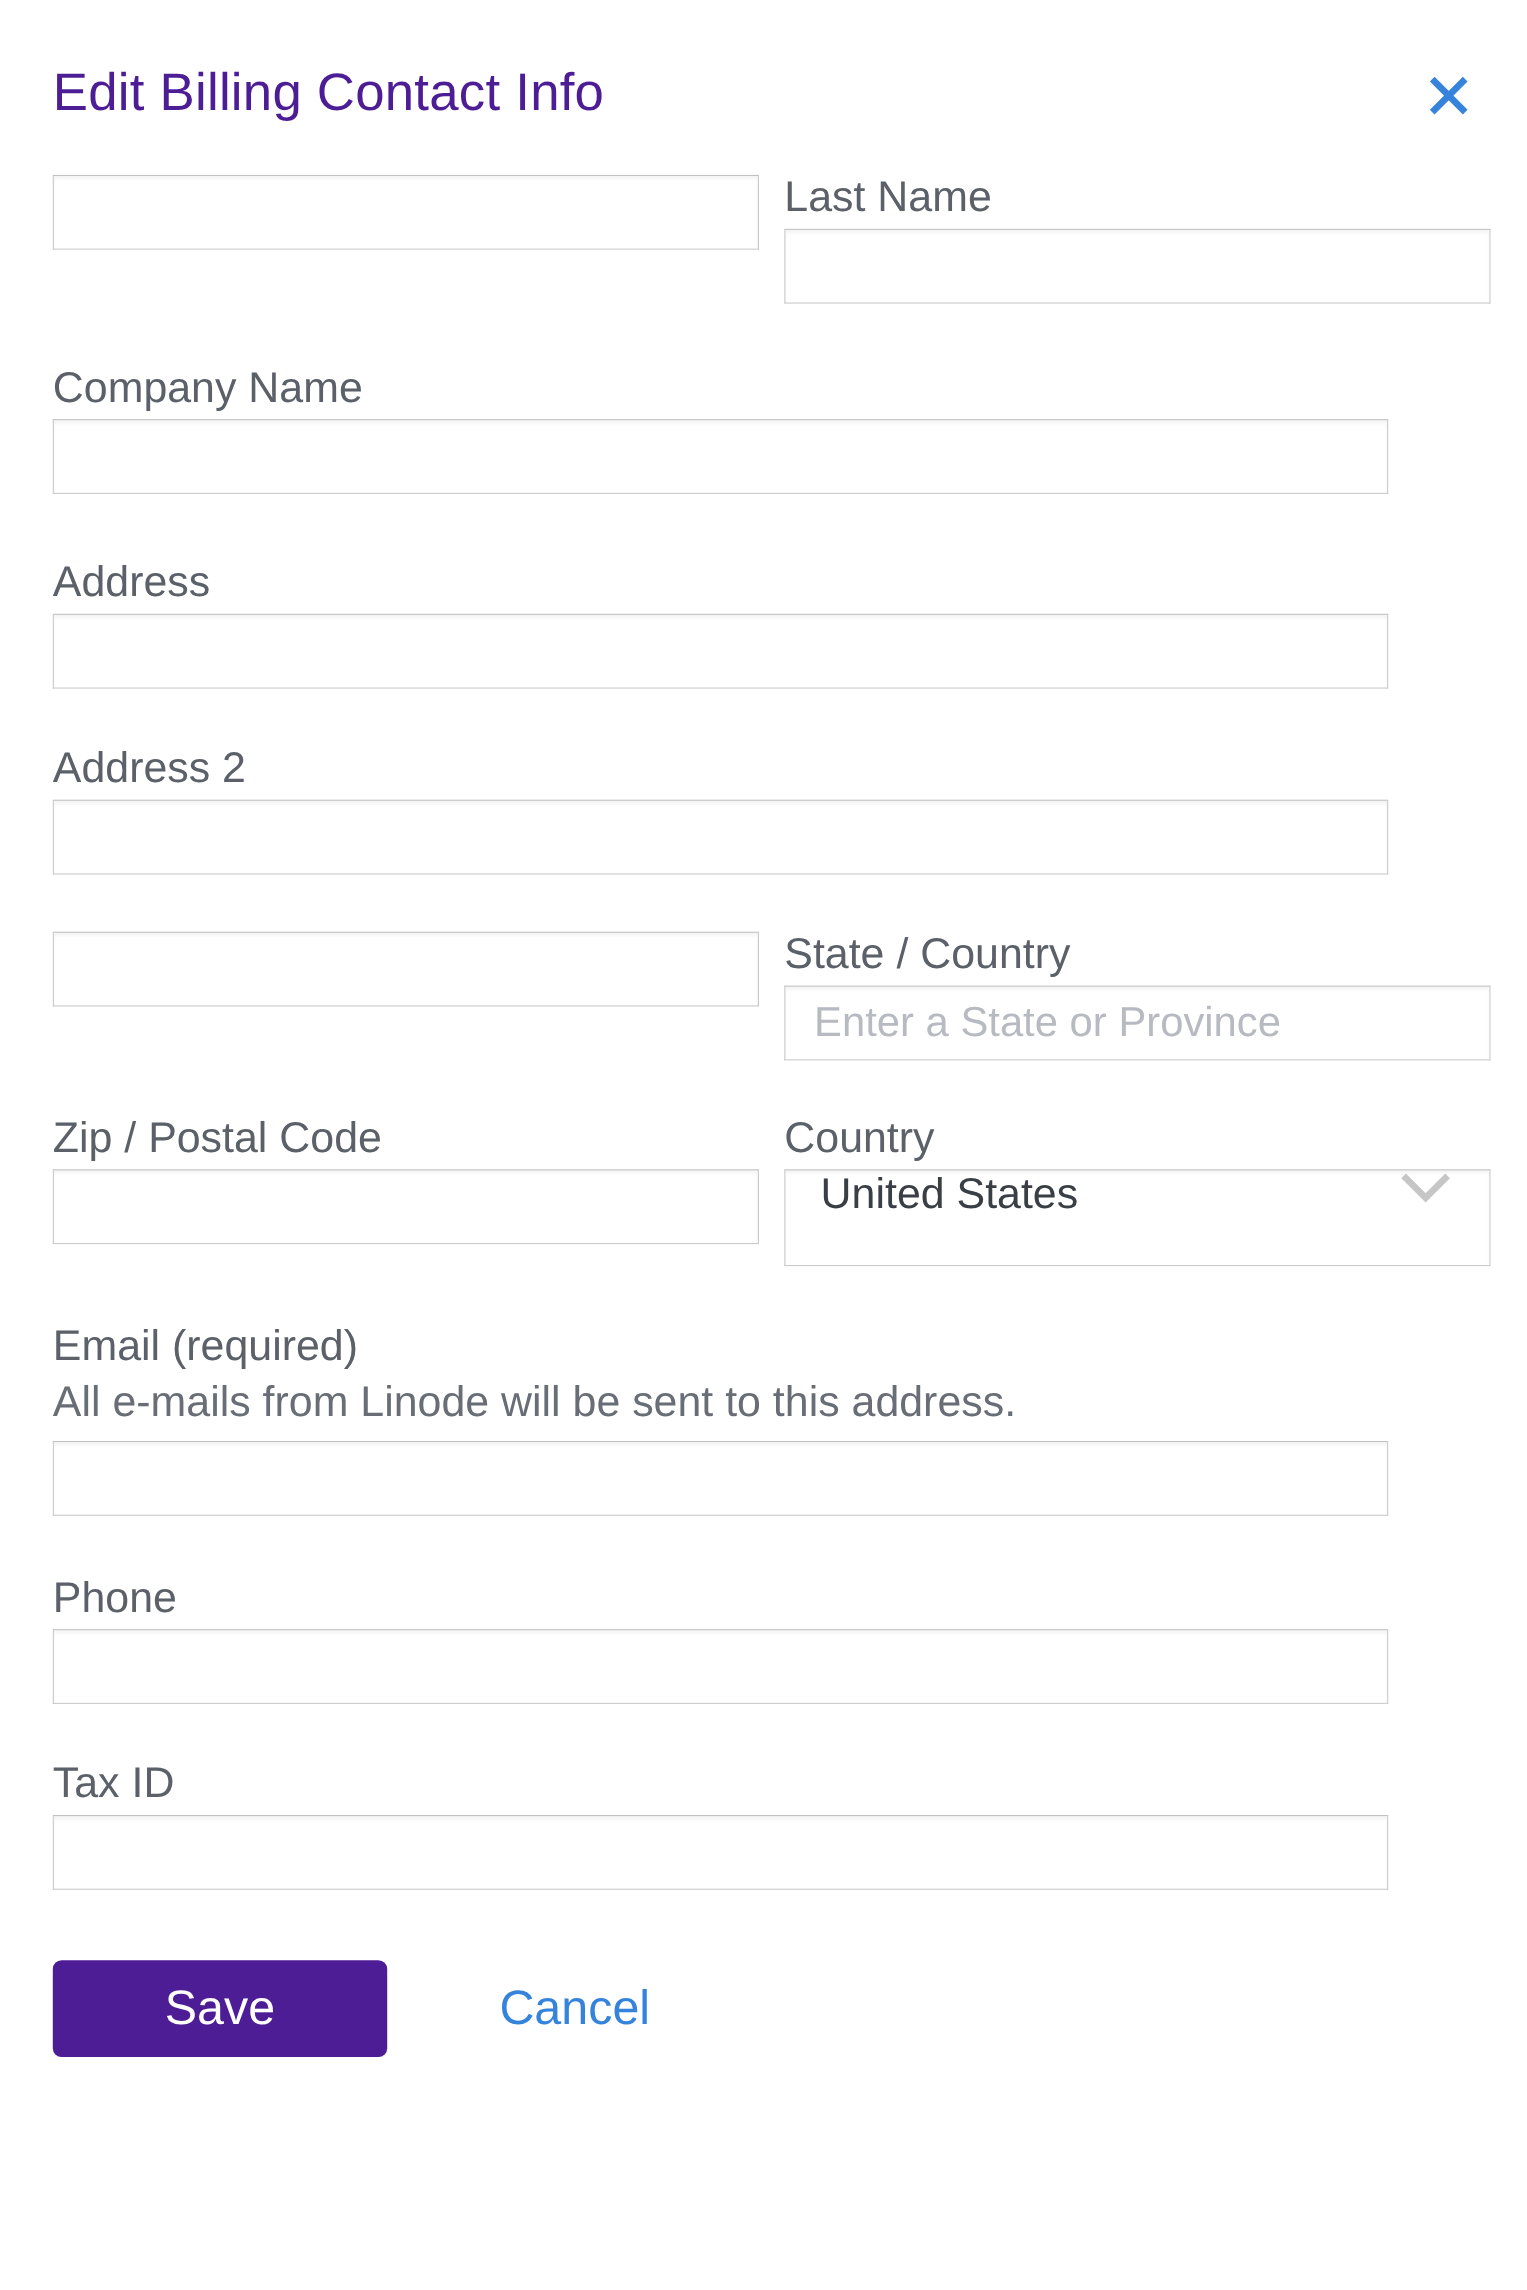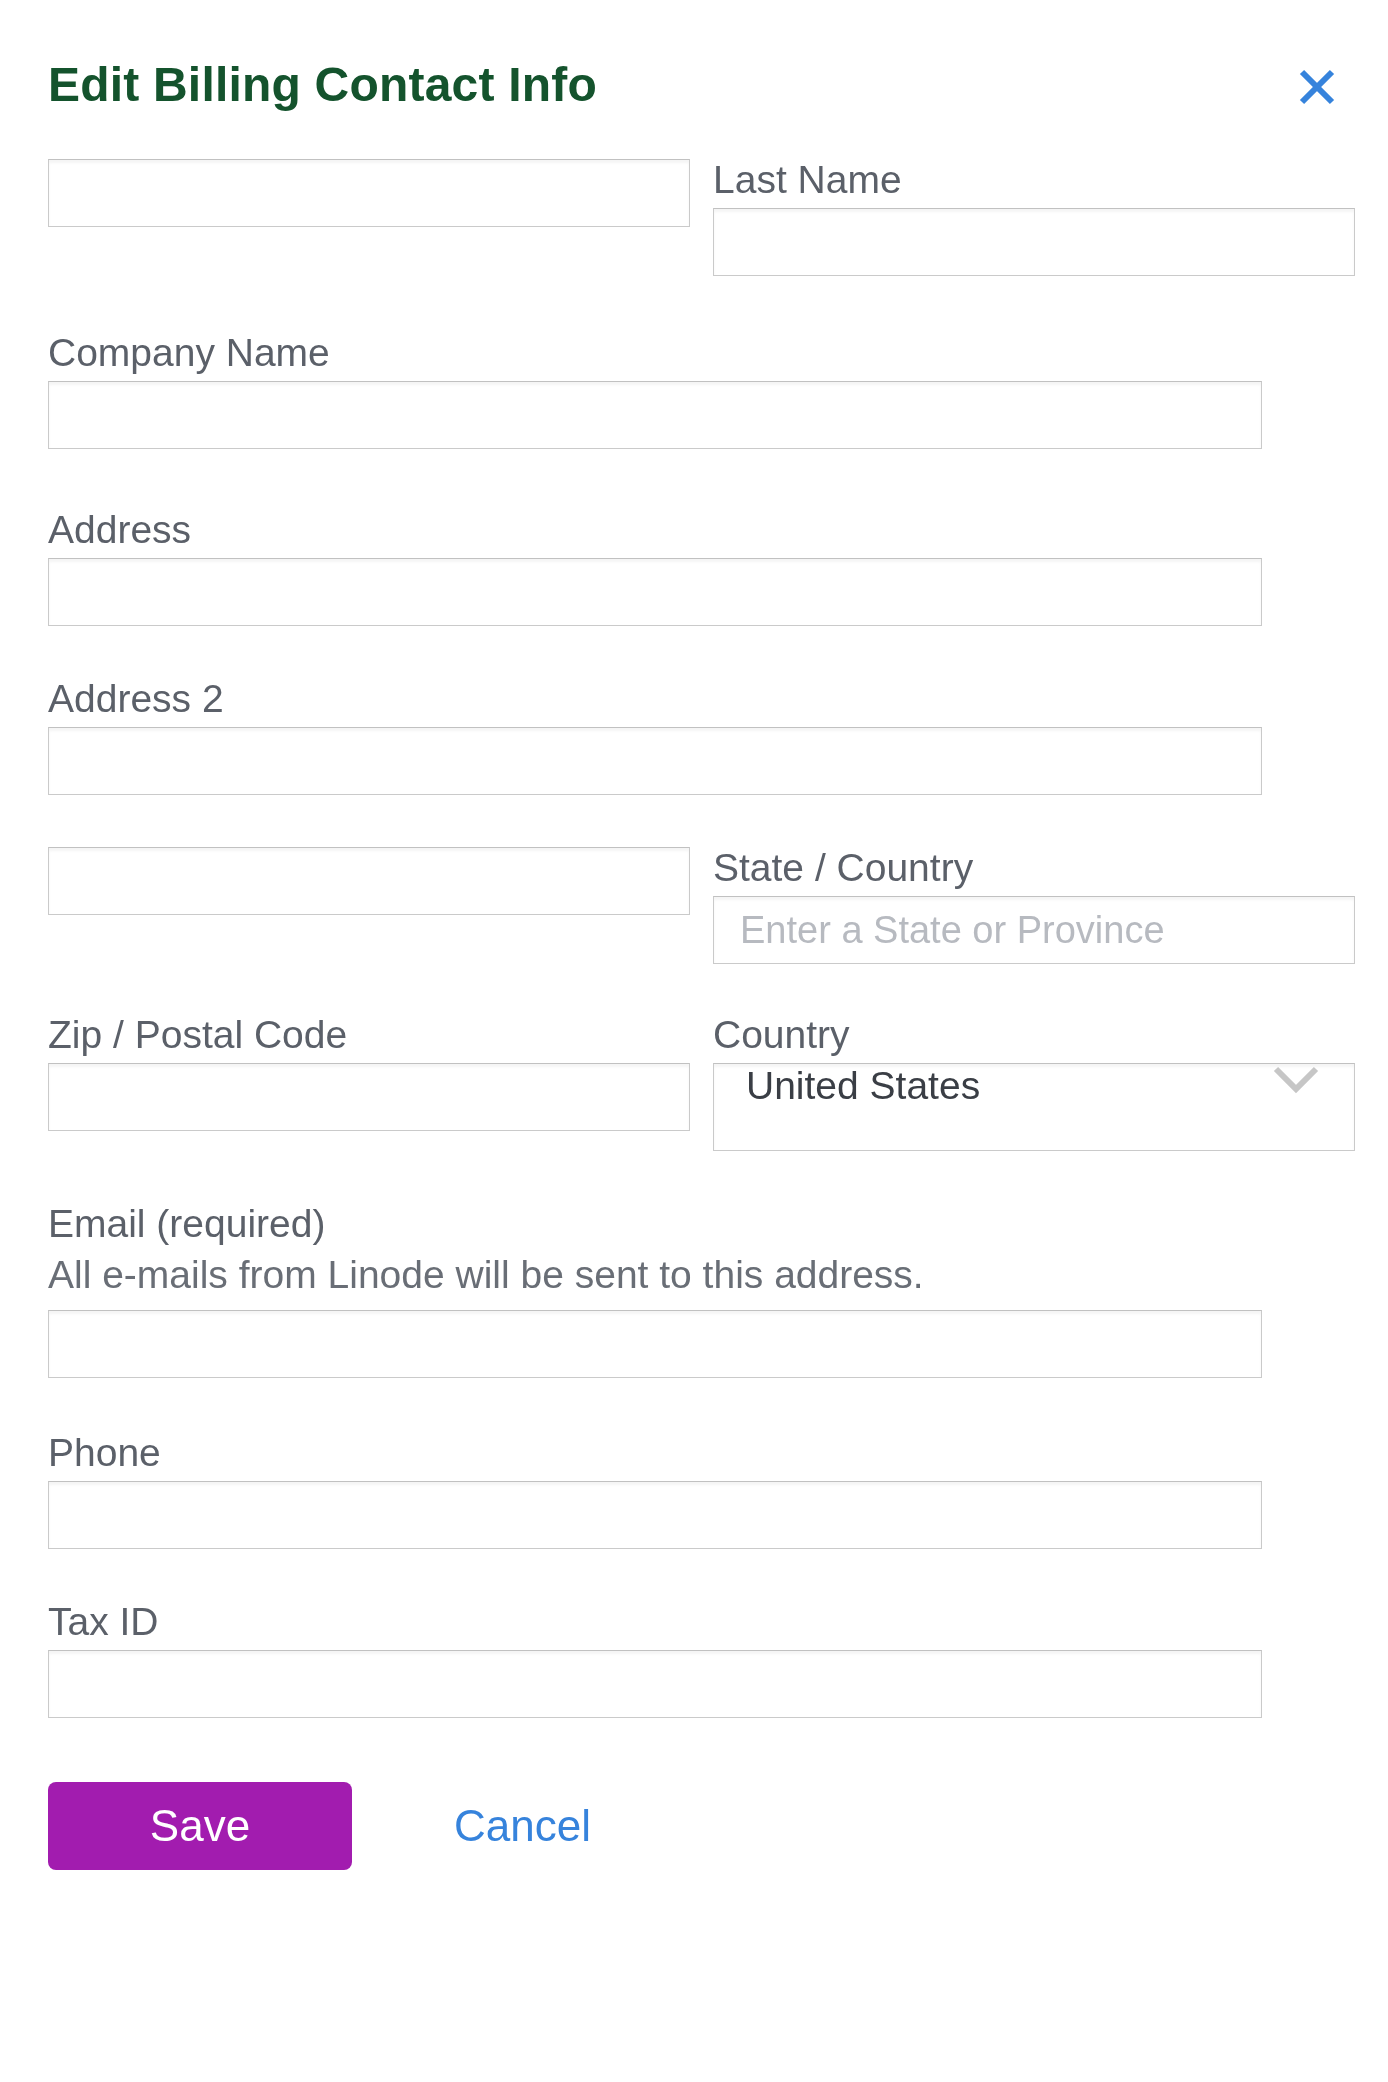--- a/index.html
+++ b/index.html
@@ -10,22 +10,22 @@
     overflow: hidden;
   }
   .modal { padding: 58px 0 0 48px; box-sizing: border-box; }
 
   
   .modal-header {
     width: 1290px;
     display: flex; justify-content: space-between; align-items: flex-start;
   }
   h1.title {
-    margin: 0; font-size: 48px; line-height: 53px; font-weight: 700;
-    color: #14532d; letter-spacing: 0.2px;
+    margin: 0; font-size: 48px; line-height: 53px; font-weight: 400;
+    color: #4c1d95; letter-spacing: 0.2px;
   }
   .close-btn {
     background: none; border: none; padding: 0; margin: 8px 0 0 0;
     cursor: pointer; line-height: 0;
   }
 
   
   .section { margin-top: 52px; }
   .sec-names { margin-top: 48px; }
   .sec-company { margin-top: 56px; }
@@ -73,21 +73,21 @@
   }
   .select-value { font-size: 39px; color: #3a3e45; }
 
   
   .actions {
     margin-top: 64px; padding-bottom: 54px;
     display: flex; align-items: center;
   }
   .save-btn {
     width: 304px; height: 88px;
-    background: #a21caf; color: #ffffff;
+    background: #4c1d95; color: #ffffff;
     border: none; border-radius: 8px;
     font-family: "Liberation Sans", sans-serif;
     font-size: 44px; cursor: pointer;
   }
   .cancel-btn {
     margin-left: 102px;
     background: none; border: none; padding: 0;
     color: #3683dc; font-family: "Liberation Sans", sans-serif;
     font-size: 44px; cursor: pointer;
   }

